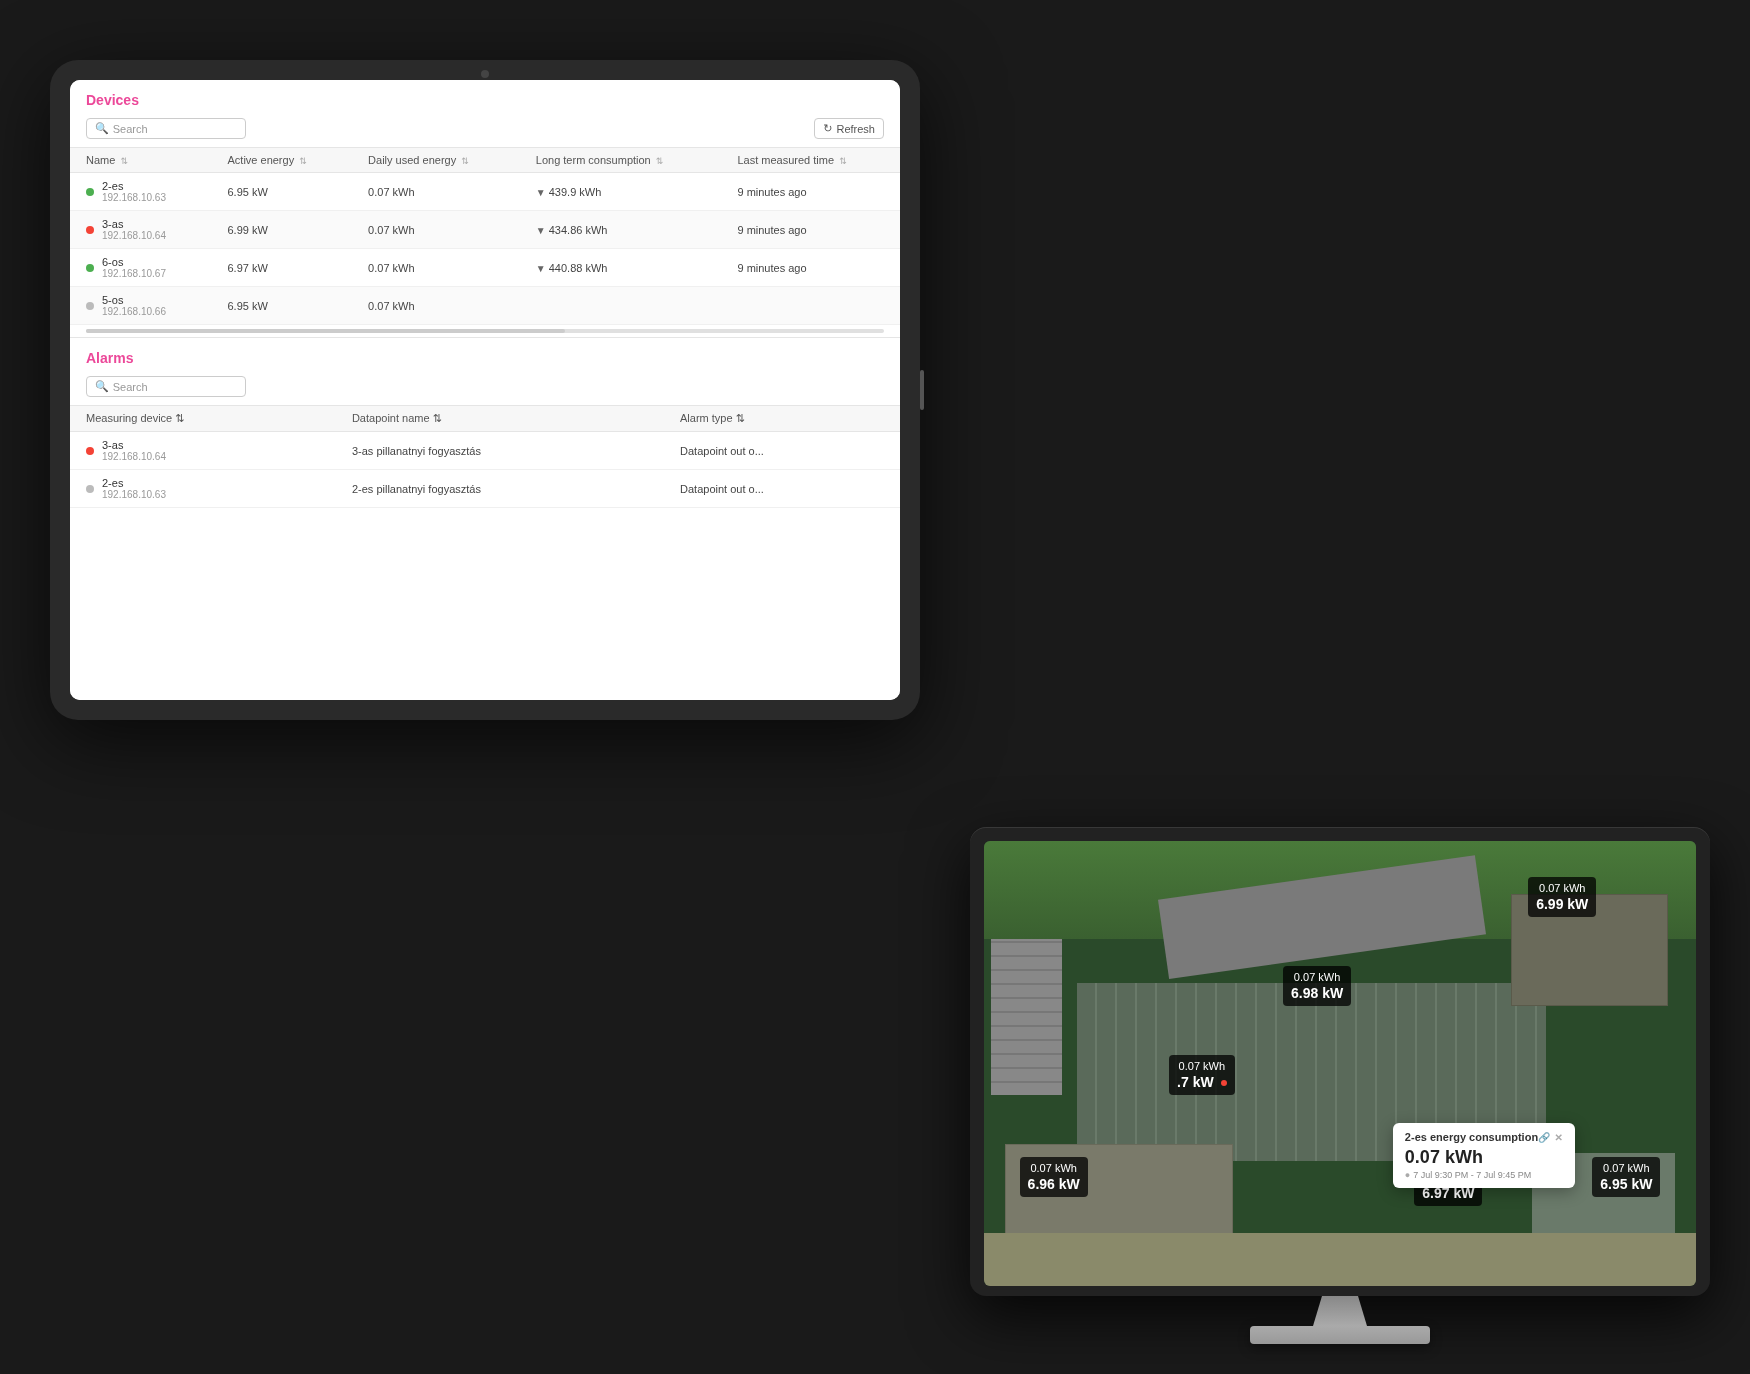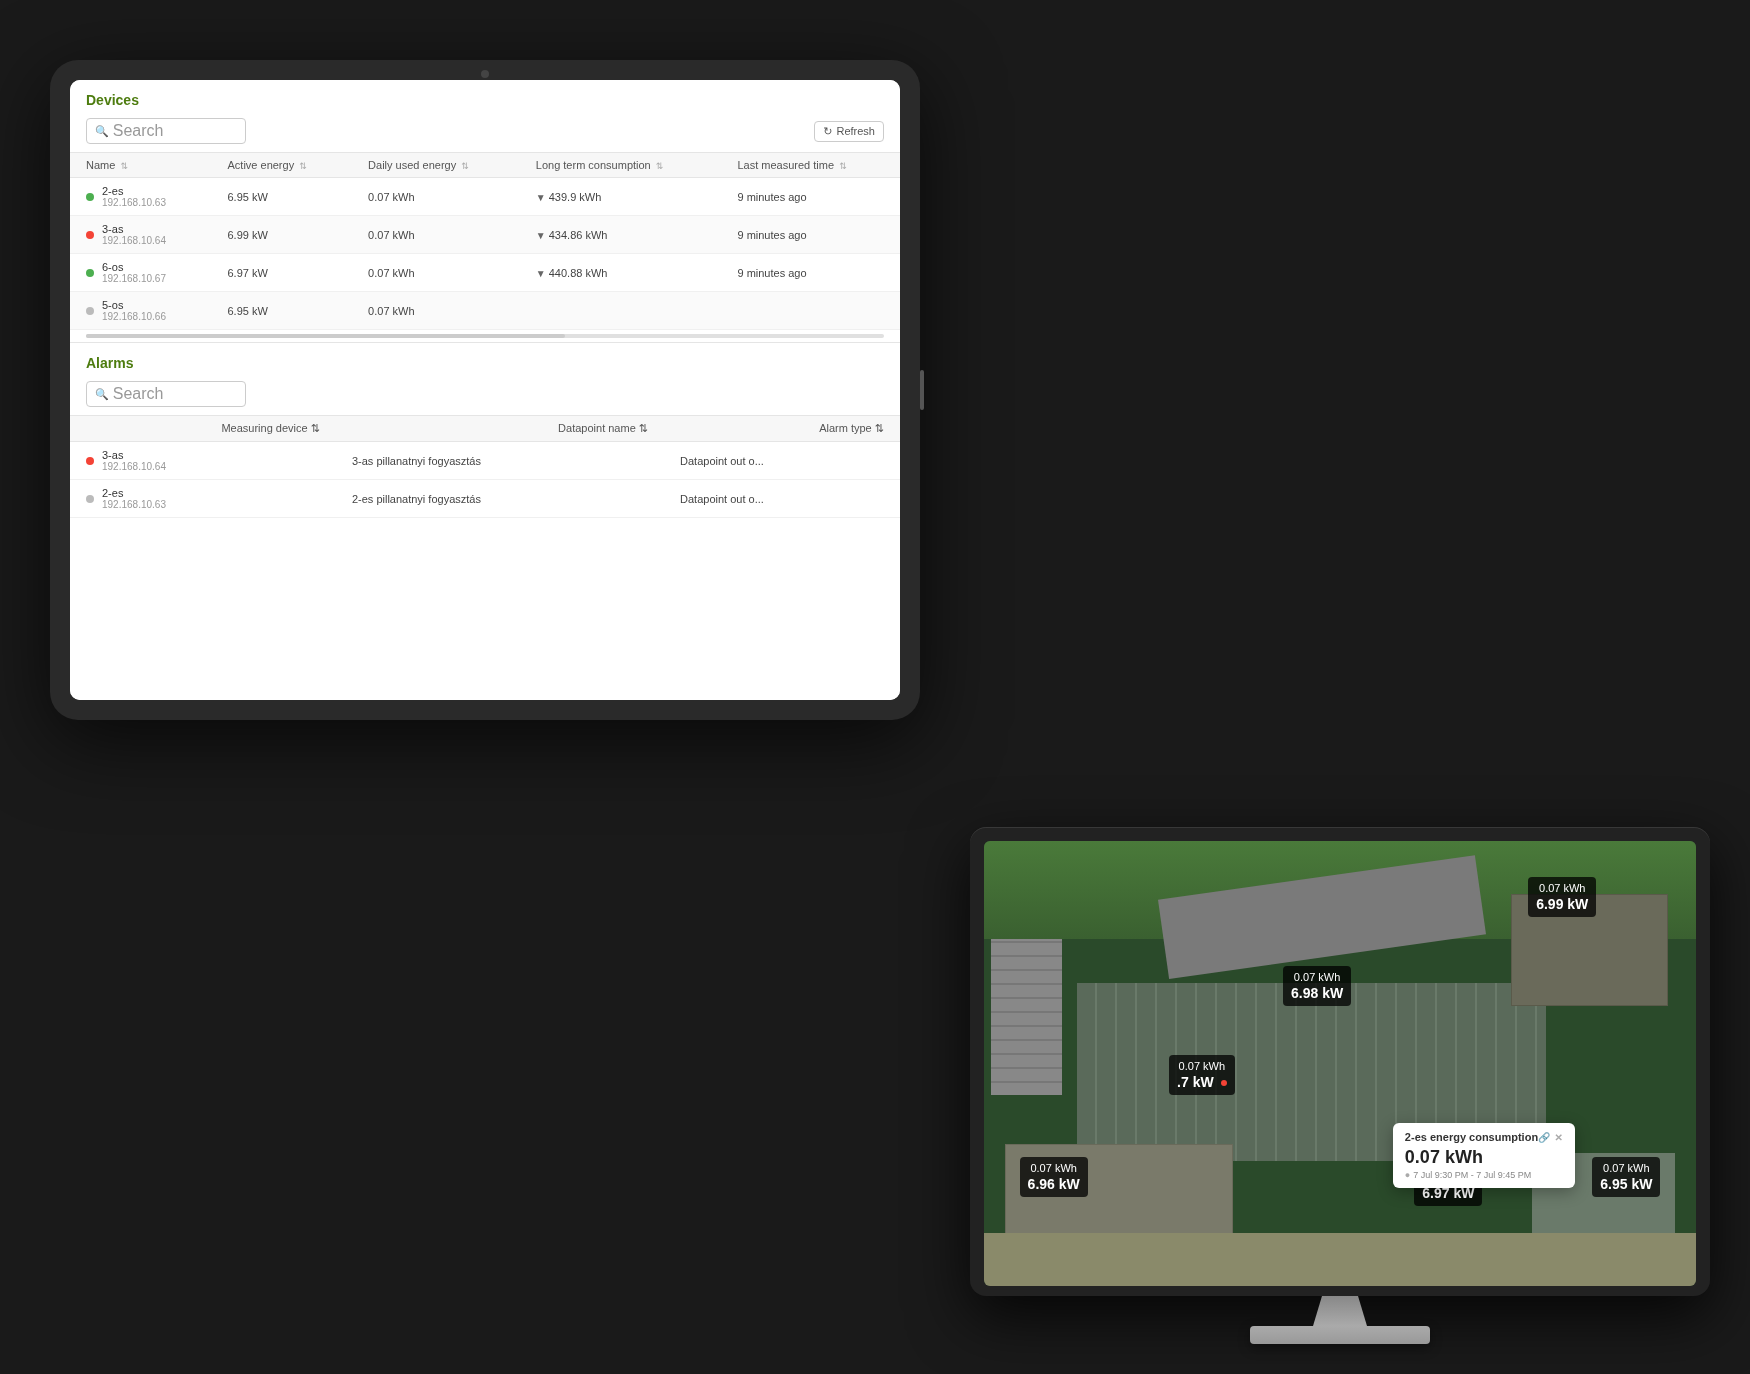--- a/index.html
+++ b/index.html
@@ -64,21 +64,21 @@
       height: 100%;
       overflow: hidden;
       padding: 0;
     }
 
     
     .section-header {
       padding: 12px 16px 6px;
       font-size: 14px;
       font-weight: 600;
-      color: #4d7c0f;
+      color: #ec4899;
     }
     .search-bar-container {
       padding: 4px 16px 8px;
       display: flex;
       align-items: center;
       justify-content: space-between;
     }
     .search-input-wrap {
       display: flex;
       align-items: center;
@@ -87,21 +87,21 @@
       padding: 3px 8px;
       background: #fff;
       width: 160px;
     }
     .search-icon-small {
       color: #999;
       font-size: 11px;
       margin-right: 4px;
     }
     .search-input-text {
-      font-size: 16px;
+      font-size: 11px;
       color: #999;
     }
     .refresh-btn {
       display: flex;
       align-items: center;
       gap: 4px;
       border: 1px solid #ccc;
       border-radius: 4px;
       padding: 3px 8px;
       font-size: 11px;
@@ -195,21 +195,21 @@
       border-collapse: collapse;
       font-size: 11px;
     }
     .alarms-table thead tr {
       background: #f7f7f7;
       border-top: 1px solid #e5e5e5;
       border-bottom: 1px solid #e5e5e5;
     }
     .alarms-table thead th {
       padding: 6px 16px;
-      text-align: right;
+      text-align: left;
       color: #555;
       font-weight: 500;
       margin-left: 41px;
     }
     .alarms-table tbody tr {
       border-bottom: 1px solid #f0f0f0;
     }
     .alarms-table tbody td {
       padding: 7px 16px;
       color: #444;

